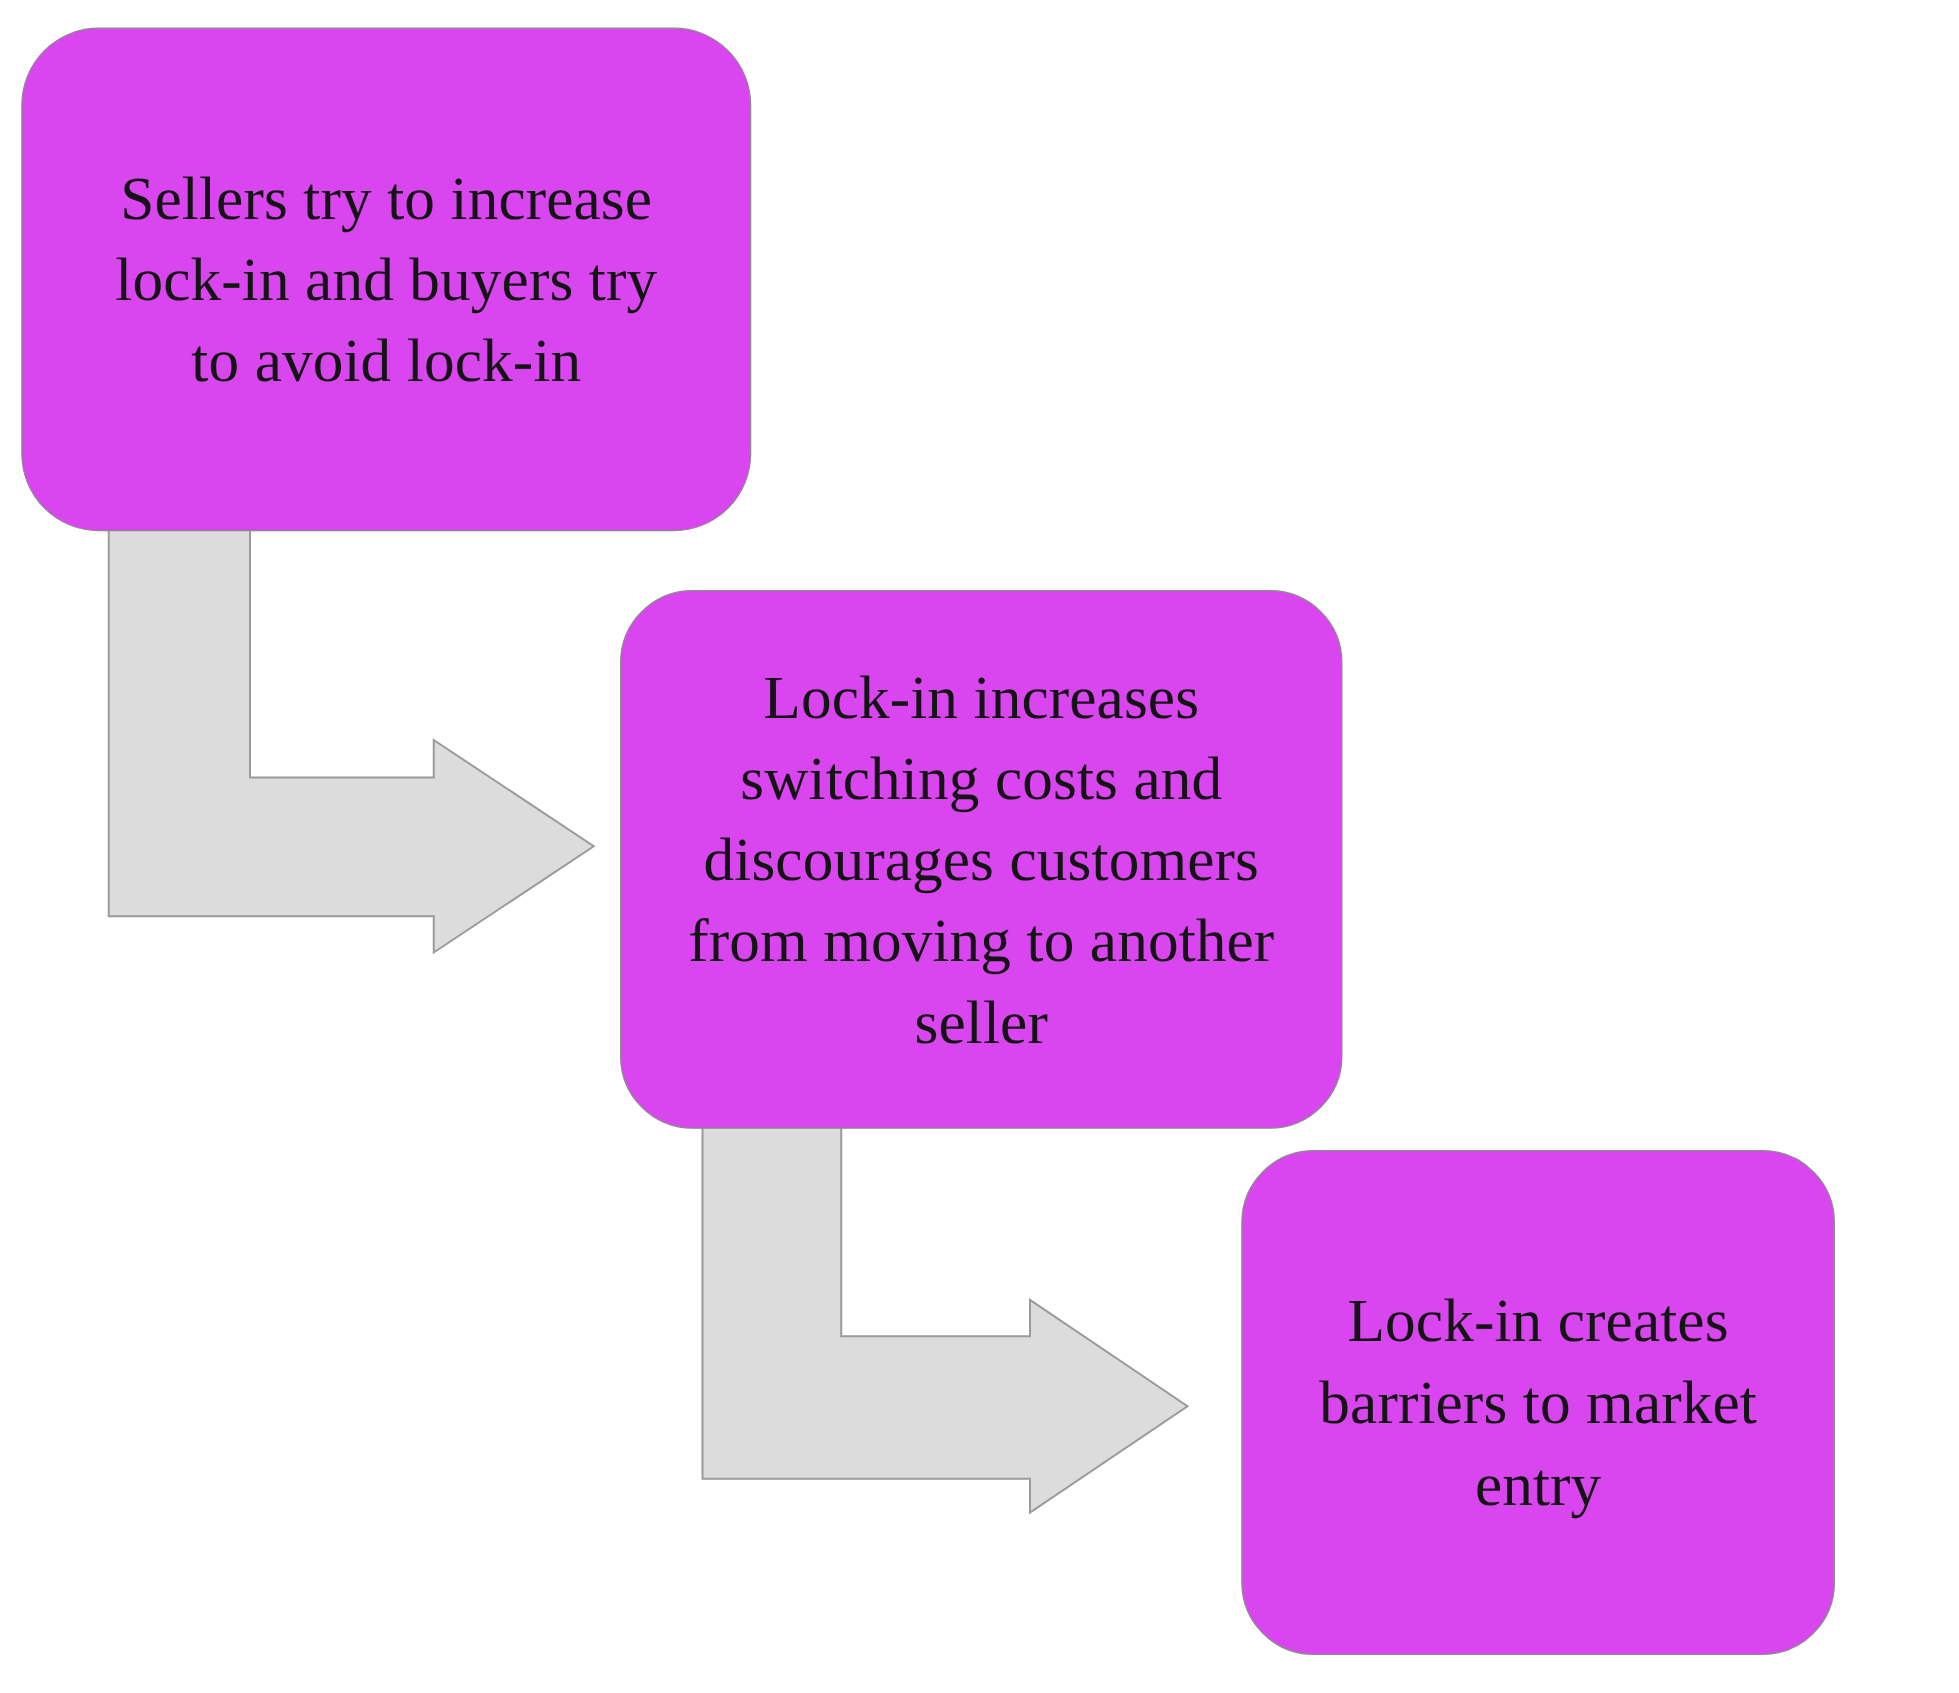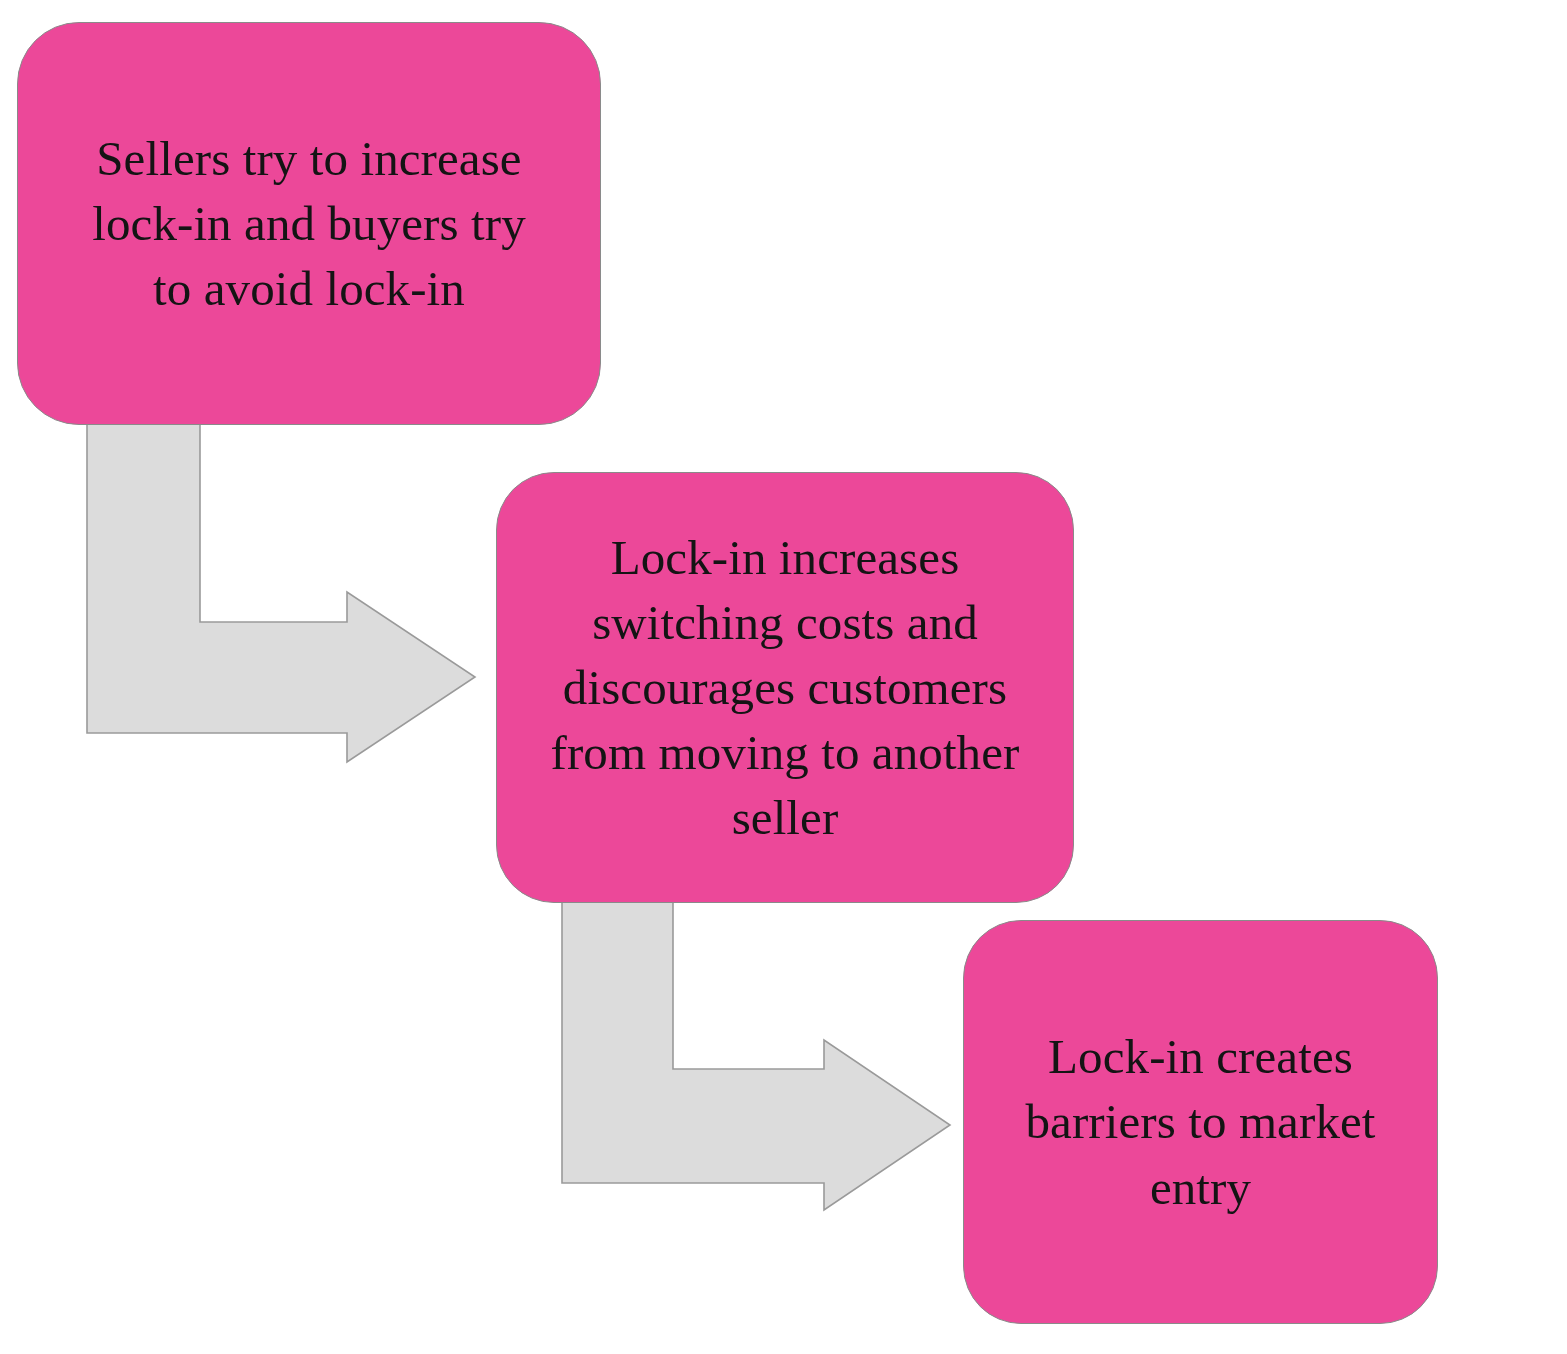--- a/index.html
+++ b/index.html
@@ -21,21 +21,21 @@
   #flow-svg {
     position: absolute;
     left: 0;
     top: 0;
     width: 1567px;
     height: 1354px;
   }
   .node-box {
     position: absolute;
     box-sizing: border-box;
-    background: #ec4899;
+    background: #d946ef;
     border: 1.6px solid #8a8a8a;
     display: flex;
     align-items: center;
     justify-content: center;
     text-align: center;
     color: #141414;
     line-height: 1.33;
     letter-spacing: 0.1px;
     padding: 0 26px;
   }
@@ -47,21 +47,21 @@
   }
   #node-1 .node-text { width: 470px; }
   #node-2 {
     left: 496px; top: 472px;
     width: 578px; height: 431px;
     border-radius: 58px;
     font-size: 49px;
   }
   #node-2 .node-text { width: 480px; }
   #node-3 {
-    left: 963px; top: 920px;
+    left: 993px; top: 920px;
     width: 475px; height: 404px;
     border-radius: 58px;
     font-size: 49px;
   }
   #node-3 .node-text { width: 510px; }
   .node-text {
     display: block;
   }
 </style>
 </head>

